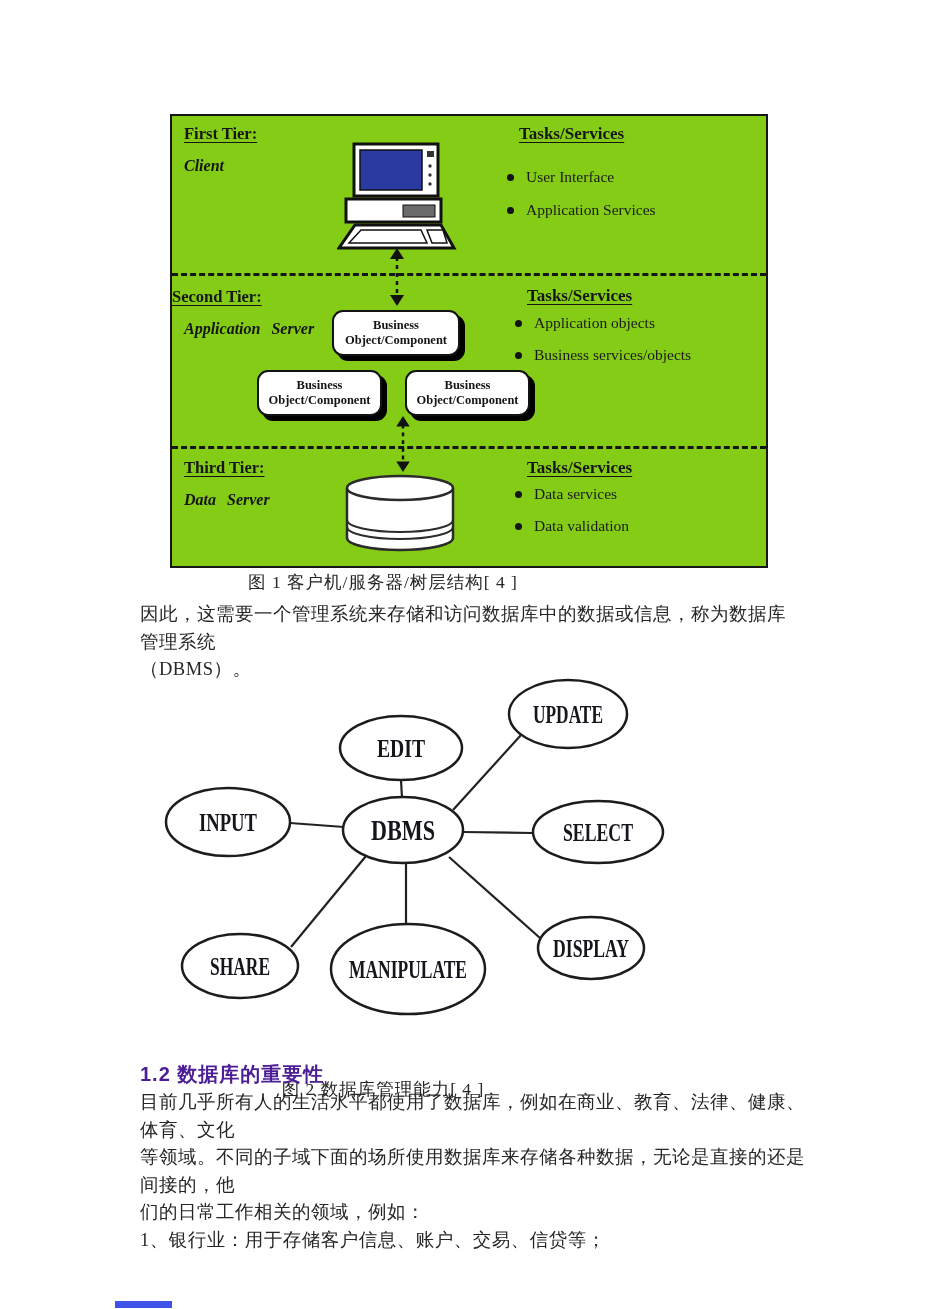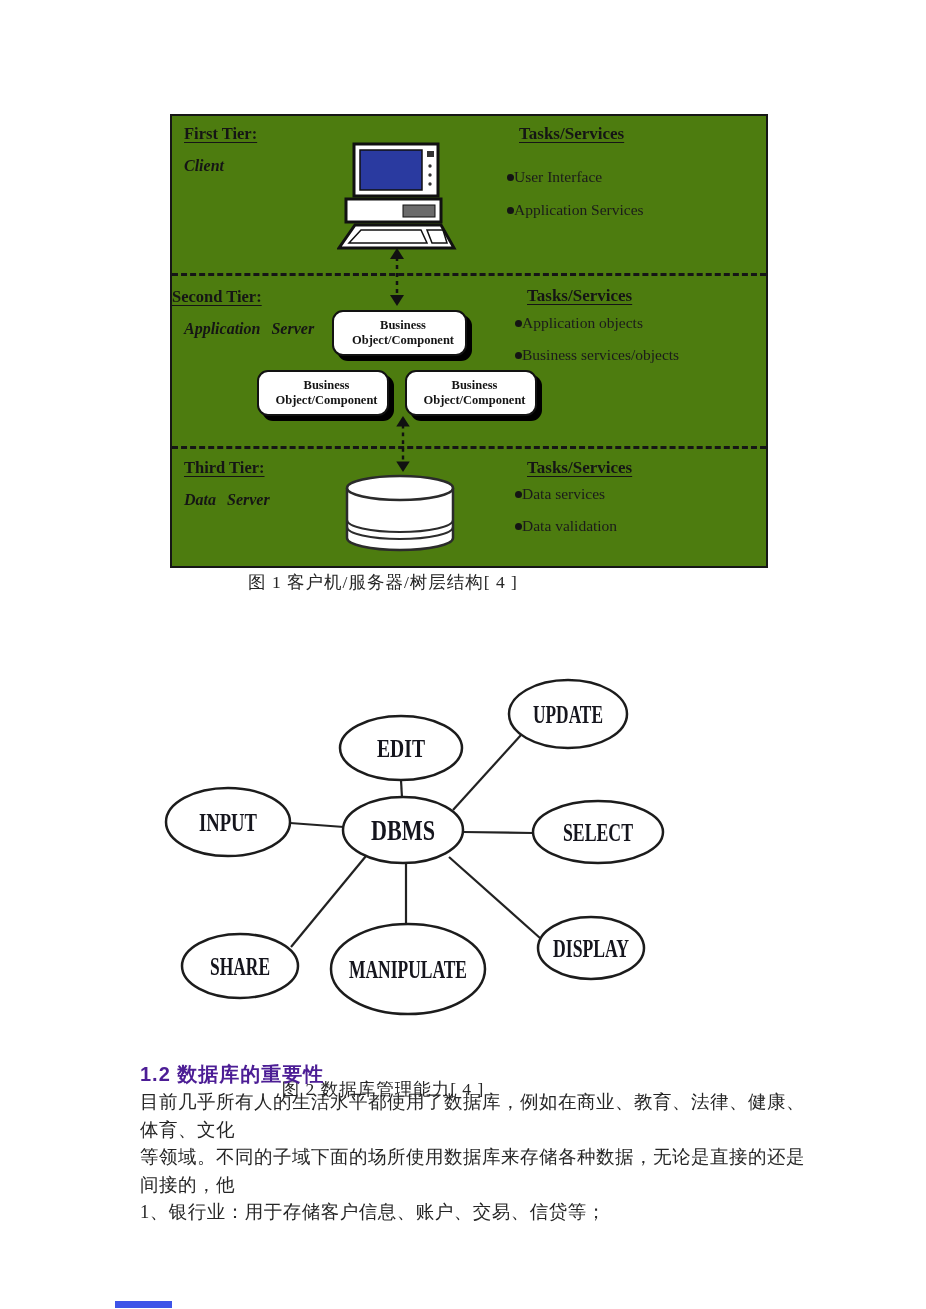--- a/index.html
+++ b/index.html
@@ -1,38 +1,38 @@
 <!DOCTYPE html>
 <html><head>
 <meta charset="utf-8">
 <style>
   html,body{margin:0;padding:0;background:#fff;}
   .page{position:relative;width:926px;height:1309px;background:#ffffff;overflow:hidden;
         font-family:"Liberation Serif","DejaVu Serif",serif;color:#1e1e1e;}
 
   
   .fig1{position:absolute;left:170px;top:114px;width:594px;height:450px;
-        border:2px solid #161616;background:#4d7c0f;}
+        border:2px solid #161616;background:#84cc16;}
   .sep{position:absolute;left:0;width:100%;height:0;border-top:3px dashed #161616;}
   .sep1{top:157px;} .sep2{top:330px;}
 
   .tier-label{position:absolute;font-weight:bold;font-size:16.5px;color:#151515;
               text-decoration:underline;text-underline-offset:3px;white-space:nowrap;}
   .tier-sub{position:absolute;font-weight:bold;font-style:italic;font-size:16px;
             color:#151515;word-spacing:7px;white-space:nowrap;}
   .tasks-heading{position:absolute;font-weight:bold;font-size:17px;color:#151515;
                  text-decoration:underline;text-underline-offset:3px;white-space:nowrap;text-align:center;}
-  .bullet{position:absolute;display:flex;align-items:center;white-space:nowrap;}
+  .bullet{position:absolute;display:flex;align-items:center;gap:12px;white-space:nowrap;}
   .bullet .dot{width:7px;height:7px;border-radius:50%;background:#141414;flex:0 0 auto;}
   .bullet .btext{font-size:15.5px;color:#1b1b1b;}
 
   .bbox{position:absolute;border:2px solid #121212;border-radius:11px;background:#fff;
         box-shadow:5px 5px 0 #000;display:flex;flex-direction:column;
         justify-content:center;font-weight:bold;font-size:12.5px;line-height:15px;
-        text-align:center;color:#151515;padding-left:7px;}
+        text-align:center;color:#151515;}
 
   .gfx{position:absolute;}
 
   
   .caption{position:absolute;left:0;width:766px;text-align:center;font-size:17.5px;
            color:#262626;letter-spacing:1px;}
   .cap1{top:570px;} .cap2{top:1037px;margin-top:40px;}
   .para{position:absolute;font-size:18.5px;line-height:27.5px;color:#262626;
         letter-spacing:0.5px;}
   .p1{left:140px;top:601px;width:660px;}
@@ -137,20 +137,24 @@
       <span class="btext">Data services</span>
     </div>
     <div class="bullet" style="left:343px;top:401px">
       <span class="dot"></span>
       <span class="btext">Data validation</span>
     </div>
   </div>
 
   <div class="caption cap1">图 1 客户机/服务器/树层结构[ 4 ]</div>
 
+  <div class="para p1">
+    <div>因此，这需要一个管理系统来存储和访问数据库中的数据或信息，称为数据库管理系统</div>
+    <div>（DBMS）。</div>
+  </div>
 
   <svg class="fig2" width="650" height="355" viewBox="0 0 650 355">
     <g stroke="#222" stroke-width="2.2">
       <line x1="251" y1="105" x2="252" y2="123"></line>
       <line x1="303" y1="135" x2="371" y2="60"></line>
       <line x1="140" y1="148" x2="194" y2="152"></line>
       <line x1="313" y1="157" x2="383" y2="158"></line>
       <line x1="216" y1="181" x2="141" y2="272"></line>
       <line x1="256" y1="188" x2="256" y2="250"></line>
       <line x1="299" y1="182" x2="390" y2="263"></line>
@@ -175,17 +179,18 @@
     <text x="441" y="282" font-size="26" textLength="76" lengthAdjust="spacingAndGlyphs">DISPLAY</text>
   </svg>
 
   <div class="caption cap2">图 2 数据库管理能力[ 4 ]</div>
 
   <div class="h2">1.2 数据库的重要性</div>
 
   <div class="para p2">
     <div>目前几乎所有人的生活水平都使用了数据库，例如在商业、教育、法律、健康、体育、文化</div>
     <div>等领域。不同的子域下面的场所使用数据库来存储各种数据，无论是直接的还是间接的，他</div>
+    <div>们的日常工作相关的领域，例如：</div>
     <div>1、银行业：用于存储客户信息、账户、交易、信贷等；</div>
   </div>
 
   <div class="accent-bar"></div>
 </div>
 
 </body></html>

